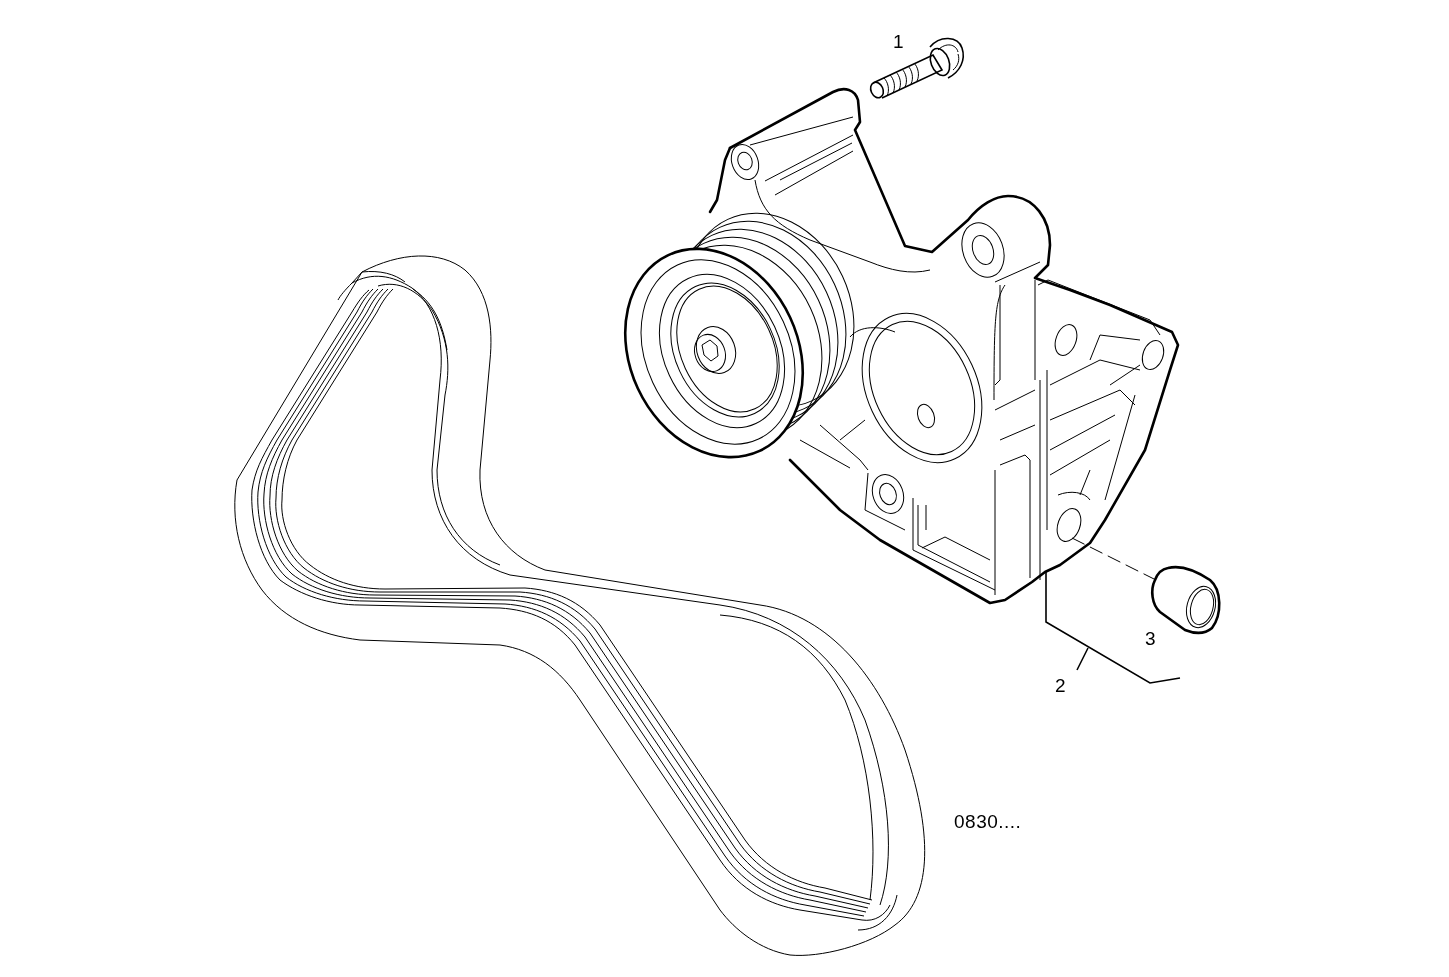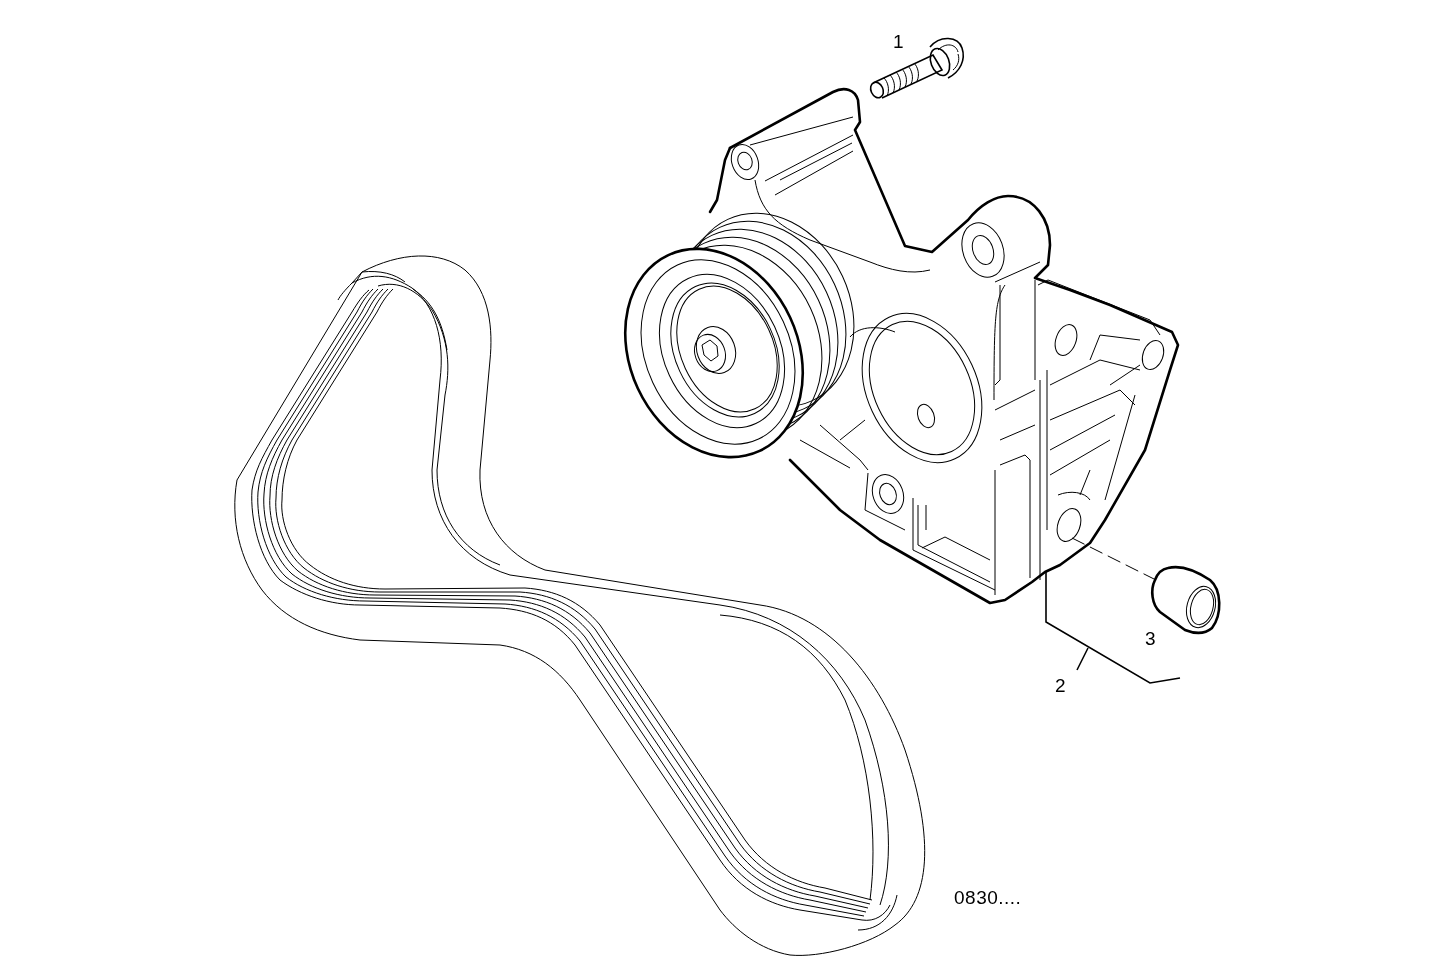--- a/index.html
+++ b/index.html
@@ -153,14 +153,14 @@
   <g>
 
     <path class="med" d="M1046,572 L1046,622 L1150,683 L1180,678"></path>
     <path class="med" d="M1088,648 L1077,670"></path>
   </g>
 </svg>
 
 <div class="callout" style="left:893px; top:32px;">1</div>
 <div class="callout" style="left:1055px; top:676px;">2</div>
 <div class="callout" style="left:1145px; top:629px;">3</div>
-<div class="drawing-code" style="left:954px; top:888px;">0830....</div>
+<div class="drawing-code" style="left:954px; top:812px;">0830....</div>
 </div>
 
 </body></html>

